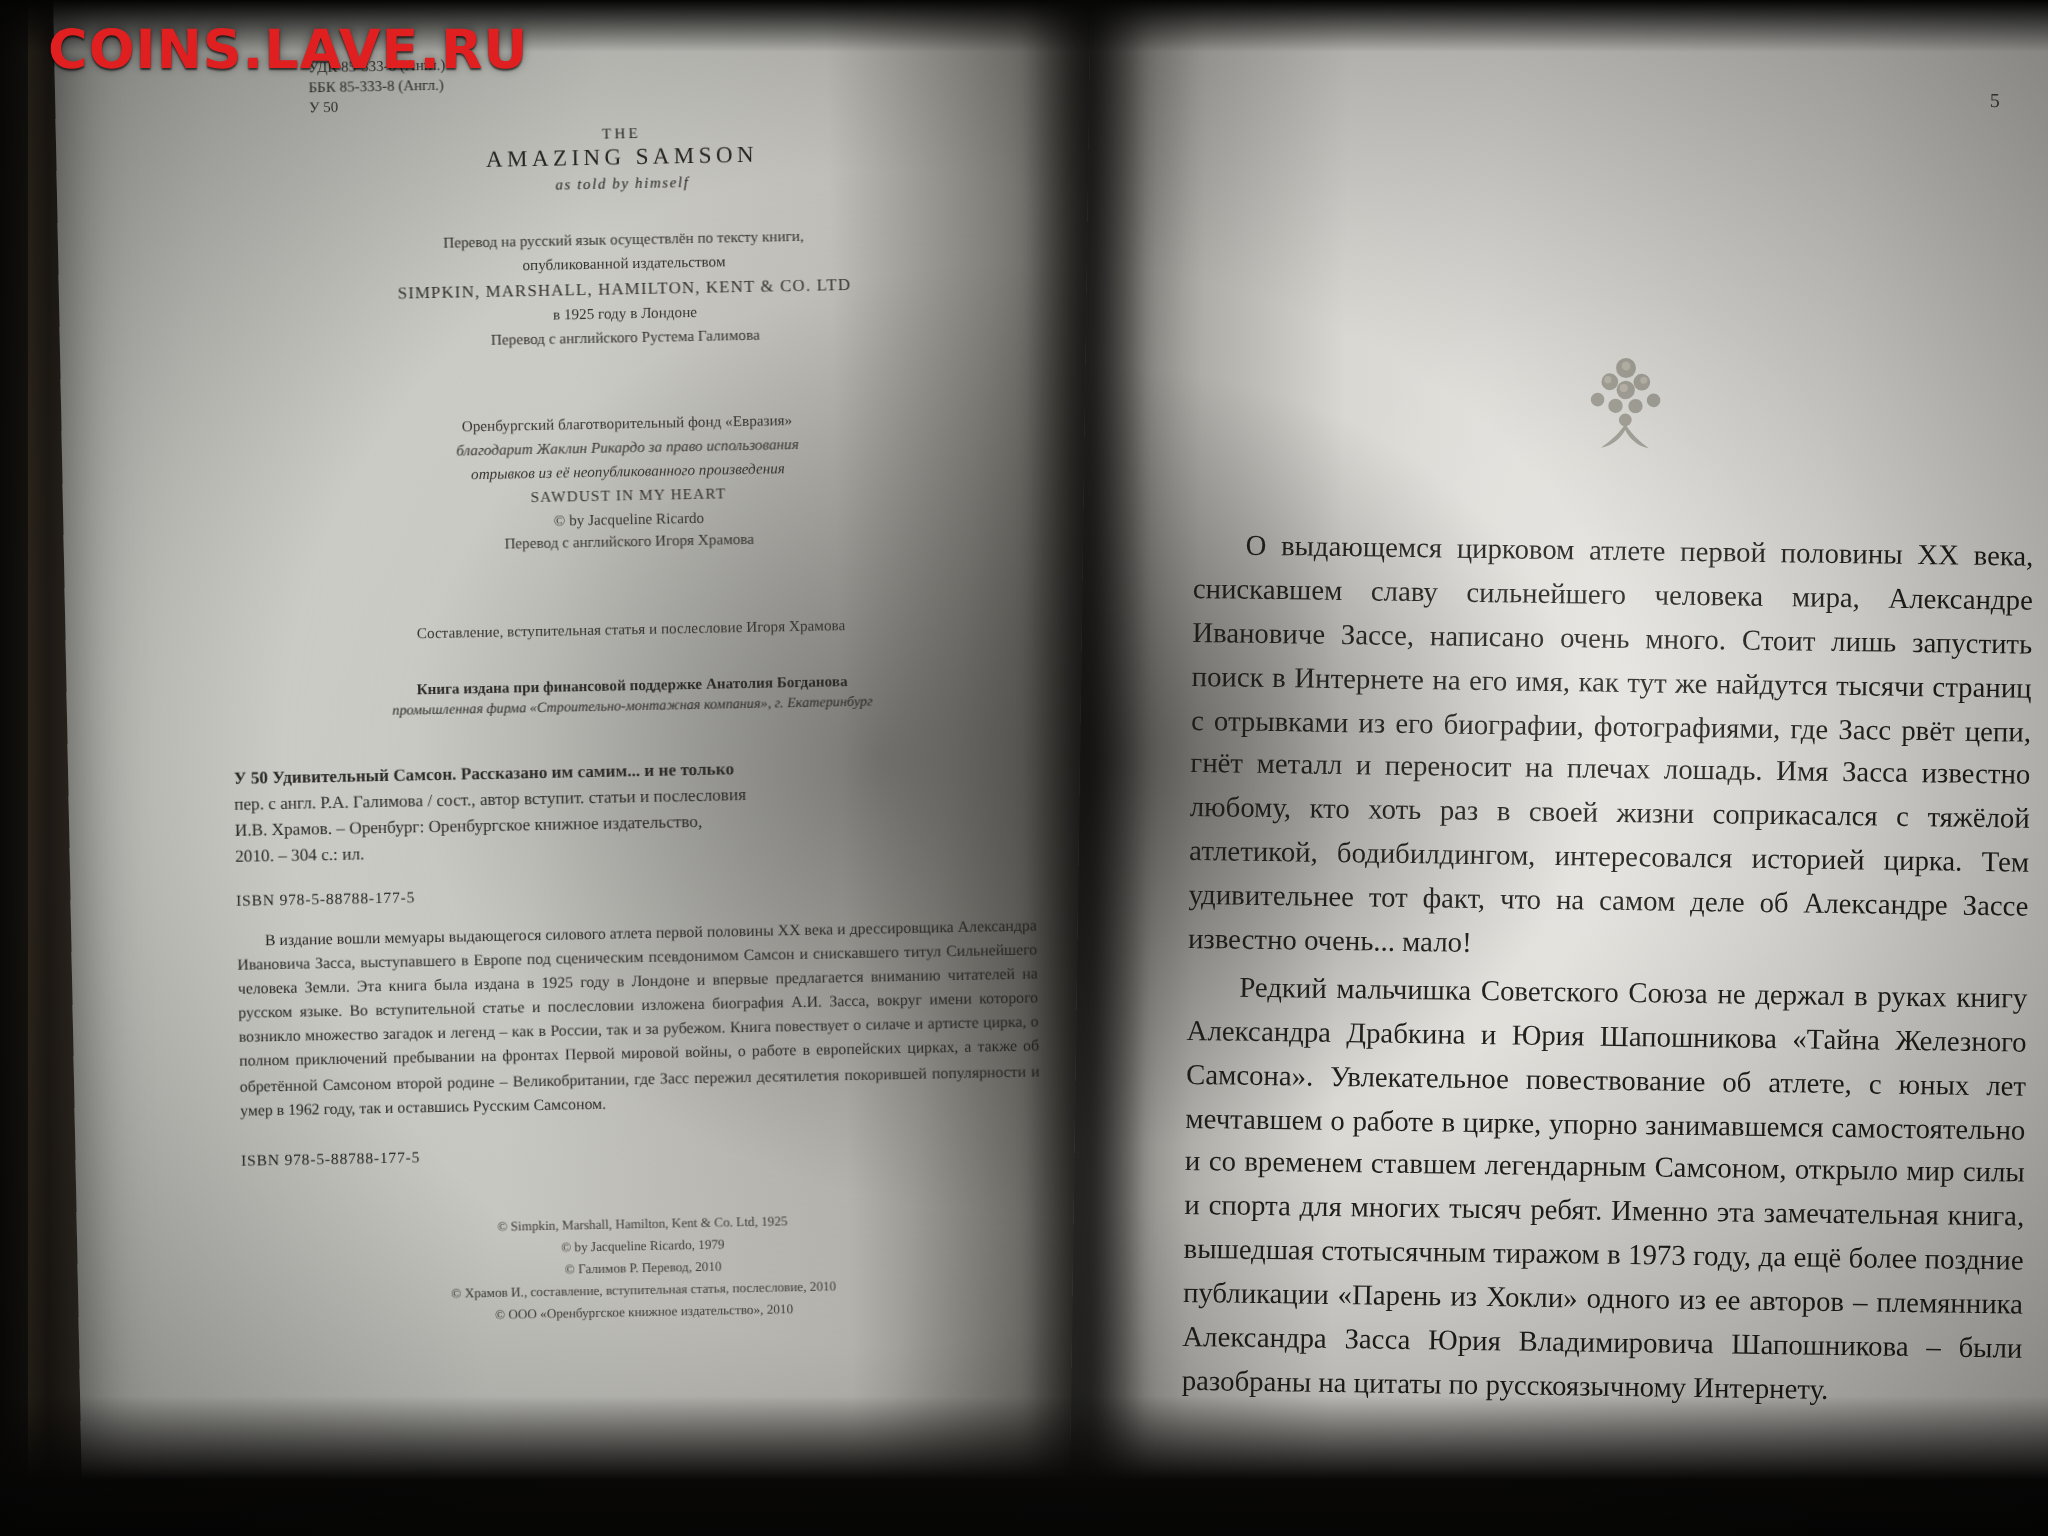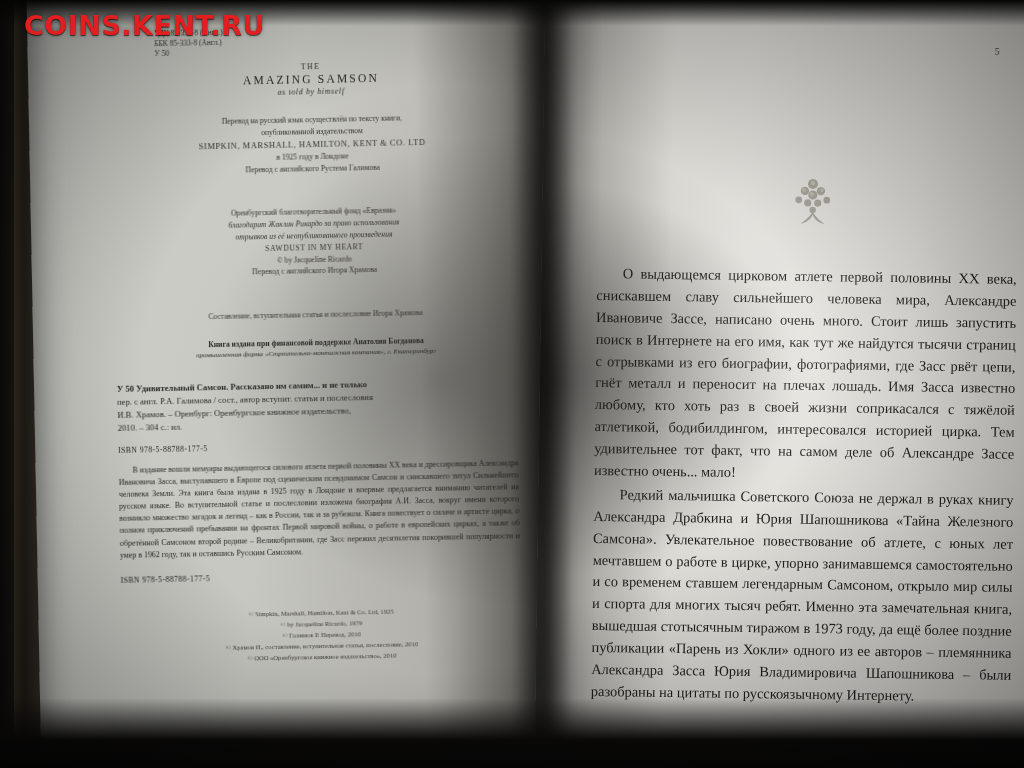--- a/index.html
+++ b/index.html
@@ -357,14 +357,14 @@
     </div>
   </div>
 
   <div class="rp-shade"></div>
   <div class="gutter"></div>
   <div class="glare"></div>
   <div class="table-top"></div>
   <div class="table-bottom"></div>
   <div class="vig-overall"></div>
 
-  <div class="watermark" style="color: rgb(224, 32, 32);">COINS.KENT.RU</div>
+  <div class="watermark" style="color: rgb(224, 32, 32);">COINS.LAVE.RU</div>
 </div>
 
 </body></html>

